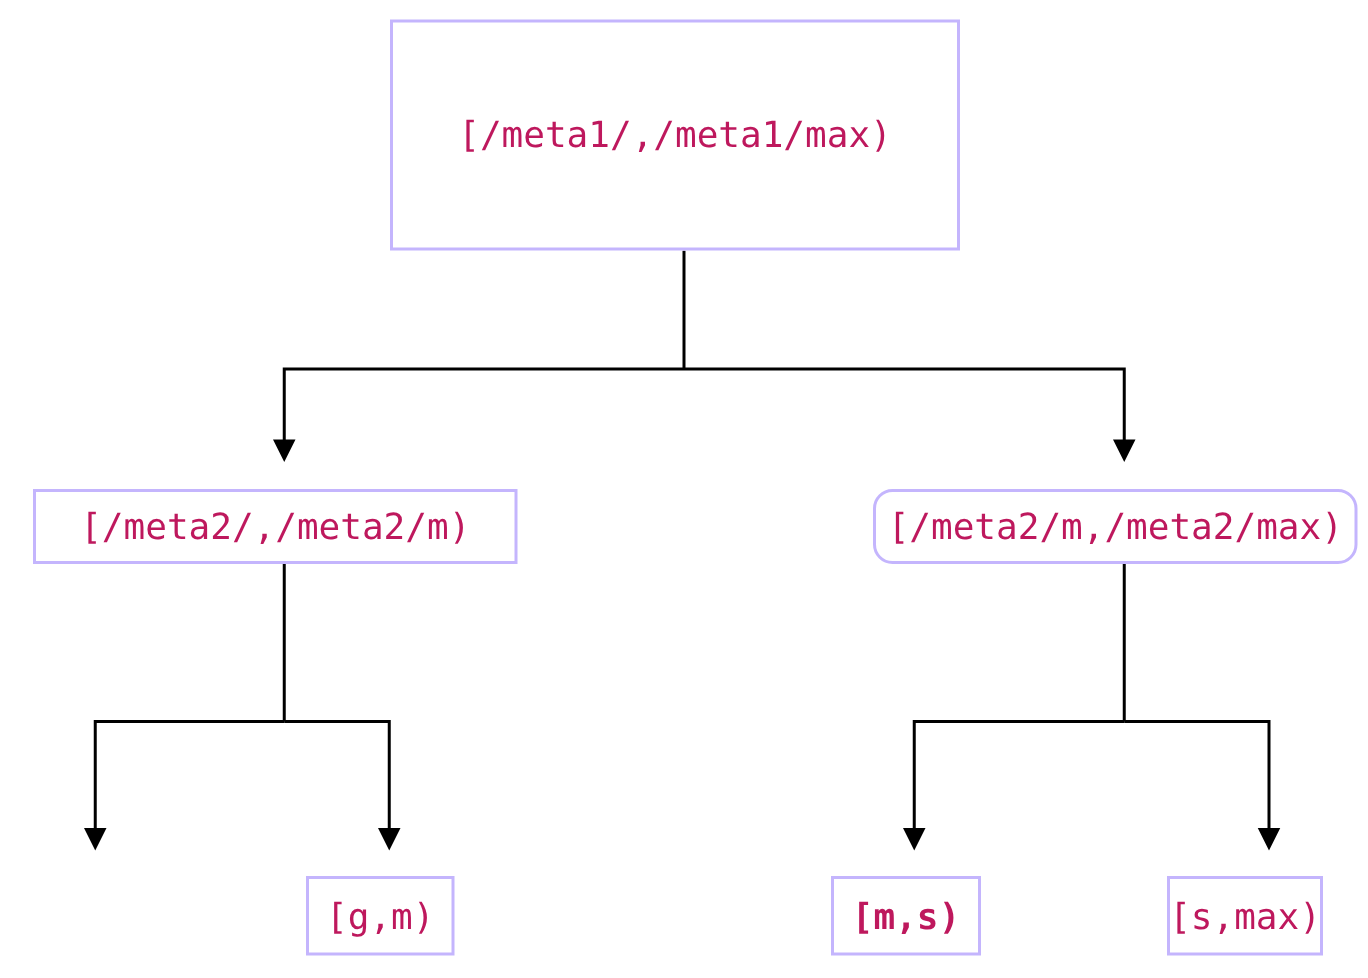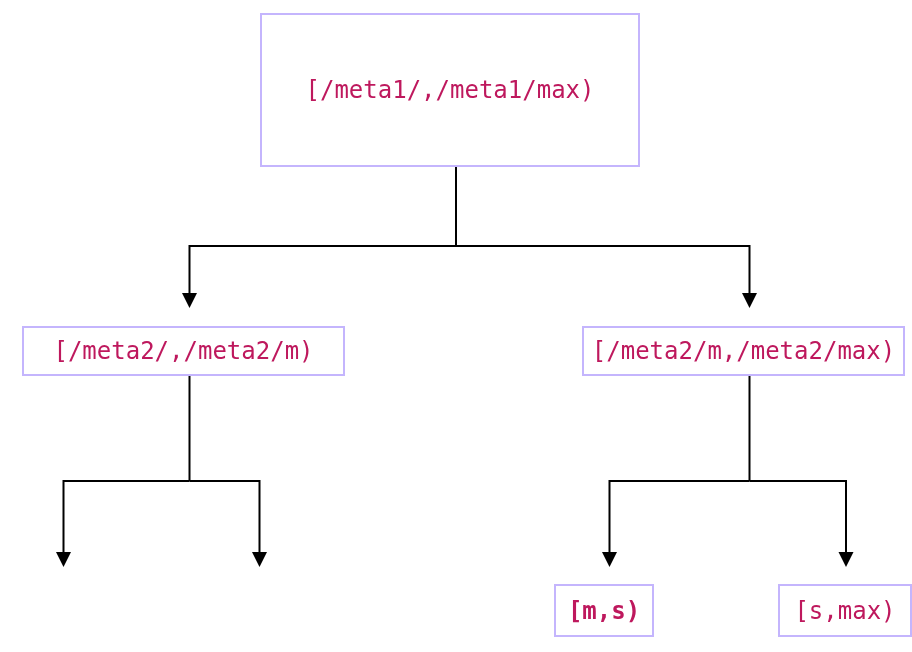--- a/index.html
+++ b/index.html
@@ -30,25 +30,25 @@
     display: flex;
     align-items: center;
     justify-content: center;
     font-size: 24px;
     color: #be185d;
     white-space: pre;
     line-height: 1;
   }
   .node-root      { left: 260px; top: 13px;  width: 380px; height: 154px; }
   .node-left      { left: 22px;  top: 326px; width: 323px; height: 50px; align-items: center;  }
-  .node-right     { left: 582px; top: 326px; width: 323px; height: 50px;  }
+  .node-right     { left: 582px; top: 326px; width: 323px; height: 50px; border-radius: 13px;  }
   .node-leaf-ag   { left: 8px;   top: 584px; width: 99px;  height: 53px;  }
   .node-leaf-gm   { left: 204px; top: 584px; width: 99px;  height: 53px;  }
   .node-leaf-ms   { left: 554px; top: 584px; width: 100px; height: 53px; font-weight: bold;  }
-  .node-leaf-smax { left: 778px; top: 584px; width: 134px; height: 53px;  }
+  .node-leaf-smax { left: 778px; top: 584px; width: 104px; height: 53px;  }
   .edge-line {
     fill: none;
     stroke: #000000;
     stroke-width: 2;
     stroke-linejoin: miter;
   }
   .edge-arrow {
     fill: #000000;
     stroke: none;
   }
@@ -85,20 +85,23 @@
 
   <div class="node node-left">
     <span>[/meta2/,/meta2/m)</span>
   </div>
 
   <div class="node node-right">
     <span>[/meta2/m,/meta2/max)</span>
   </div>
 
 
+  <div class="node node-leaf-gm">
+    <span>[g,m)</span>
+  </div>
 
   <div class="node node-leaf-ms">
     <span>[m,s)</span>
   </div>
 
   <div class="node node-leaf-smax">
     <span>[s,max)</span>
   </div>
 
 </div>

